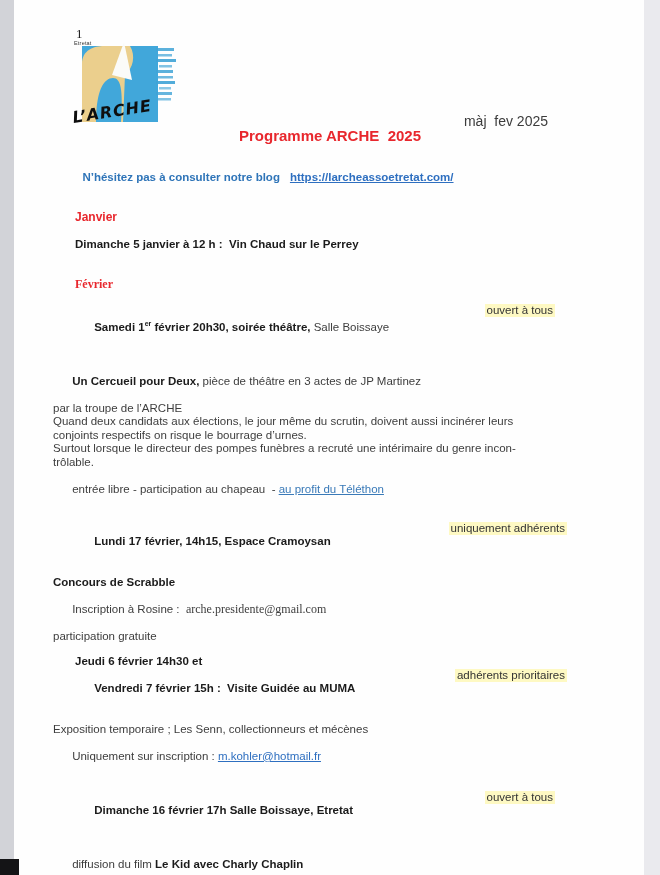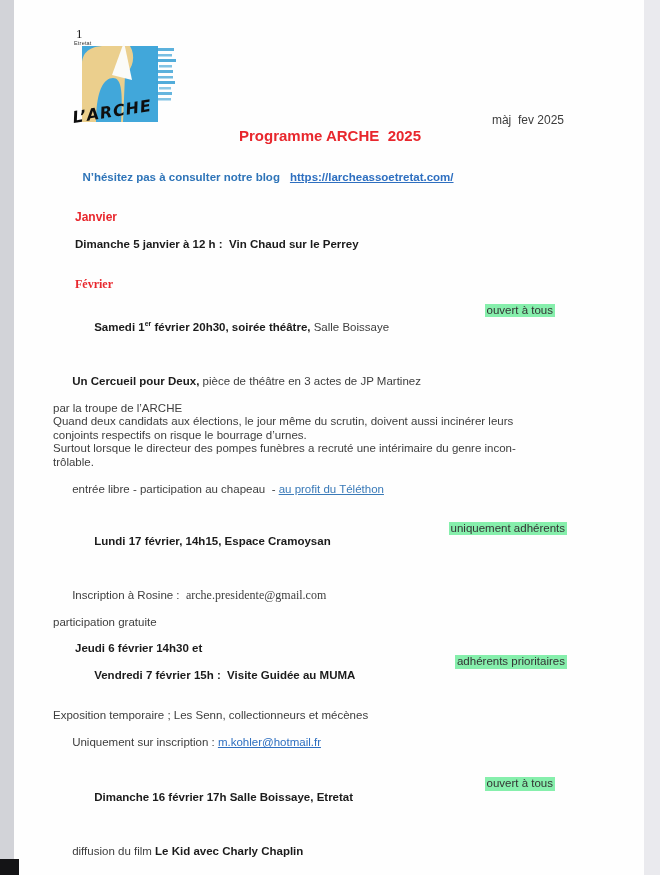--- a/index.html
+++ b/index.html
@@ -16,42 +16,42 @@
   
   .logo { position:absolute; left:70px; top:28px; width:110px; height:106px; }
   .logo-num  { position:absolute; left:6px; top:0; font-family:"Liberation Serif",serif; font-size:13px; color:#222; line-height:12px; }
   .logo-city { position:absolute; left:4px; top:12px; font-size:5.5px; color:#333; letter-spacing:.2px; }
   .logo-art  { position:absolute; left:0; top:0; }
   .logo-name { position:absolute; left:2px; top:72px; width:104px; font-family:"DejaVu Sans",sans-serif;
                font-style:italic; font-weight:bold; font-size:16px; color:#0e0e0e;
                transform:rotate(-9deg); letter-spacing:1px; }
 
   
-  .updated { position:absolute; top:113px; right:96px; font-size:12px; color:#3c3c3c; white-space:pre-wrap; }
+  .updated { position:absolute; top:113px; right:112px; font-size:14px; color:#3c3c3c; white-space:pre-wrap; }
   .title   { position:absolute; top:127px; left:0; width:660px; text-align:center;
              font-size:15px; font-weight:bold; color:#e8272d; white-space:pre-wrap; }
   .blog    { position:absolute; top:171px; left:0; width:536px; text-align:center;
              font-size:11.5px; font-weight:bold; color:#2e74b8; }
   .blog .lnk { color:#2e6fc0; text-decoration:underline; margin-left:10px; cursor:pointer; }
 
   
   .doc { position:absolute; top:211px; left:0; width:660px; font-size:11.5px; line-height:13.5px; color:#3d3d3d; }
   .line { position:relative; white-space:pre-wrap; }
   .l0 { padding-left:75px; }
   .l1 { padding-left:53px; }
   .l2 { padding-left:170px; }
   .sec { padding-left:75px; color:#e8272d; font-weight:bold; font-size:12px; }
   .b   { font-weight:bold; color:#1b1b1b; }
   .t   { white-space:pre-wrap; }
   .blue{ color:#3a7ab8;text-decoration:underline; }
   .lnk2{ color:#2e6fc0; text-decoration:underline; cursor:pointer; }
   .serif { font-family:"Liberation Serif","DejaVu Serif",serif; font-size:12px; }
   sup.sp { font-size:7px; }
 
-  .hl { position:absolute; top:0; background:#86efac; color:#333; padding:0 2px; font-weight:normal; }
+  .hl { position:absolute; top:0; background:#fef9c3; color:#333; padding:0 2px; font-weight:normal; }
   .hl-open    { right:105px; }
   .hl-members { right:93px; }
 
   .mt-event  { margin-top:13.5px; }
   .mt-sec    { margin-top:26px;font-family:Liberation Serif, serif; }
   .m12  { margin-top:12px; }
   .m125 { margin-top:12.5px; }
   .m14  { margin-top:14px; }
 </style>
 </head>
@@ -113,20 +113,21 @@
     <div class="line l1">Surtout lorsque le directeur des pompes funèbres a recruté une intérimaire du genre incon-</div>
     <div class="line l1">trôlable.</div>
     <div class="line l1">
       <span class="t">entrée libre - participation au chapeau  - </span><span class="blue t">au profit du Téléthon</span>
     </div>
 
     <div class="line l0 b m12">
       <span class="t">Lundi 17 février, 14h15, Espace Cramoysan</span>
       <span class="hl hl-members">uniquement adhérents</span>
     </div>
+    <div class="line l1 b">Concours de Scrabble</div>
     <div class="line l1">
       <span class="t">Inscription à Rosine :  </span><span class="serif t">arche.presidente@gmail.com</span>
     </div>
     <div class="line l1">participation gratuite</div>
 
     <div class="line l0 b m12">Jeudi 6 février 14h30 et</div>
     <div class="line l0 b">
       <span class="t">Vendredi 7 février 15h :  Visite Guidée au MUMA</span>
       <span class="hl hl-members">adhérents prioritaires</span>
     </div>

